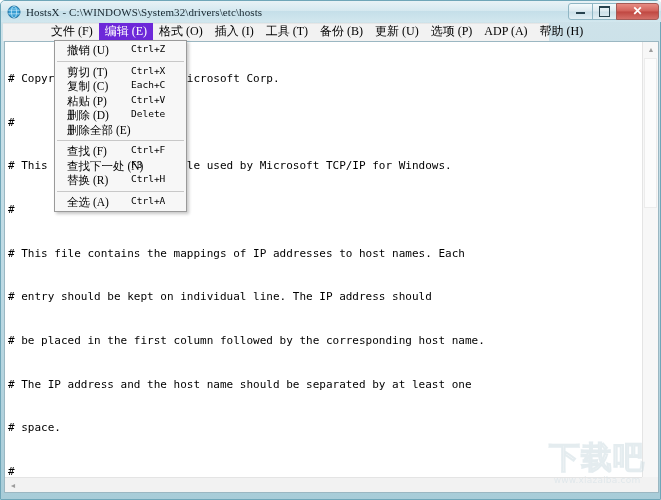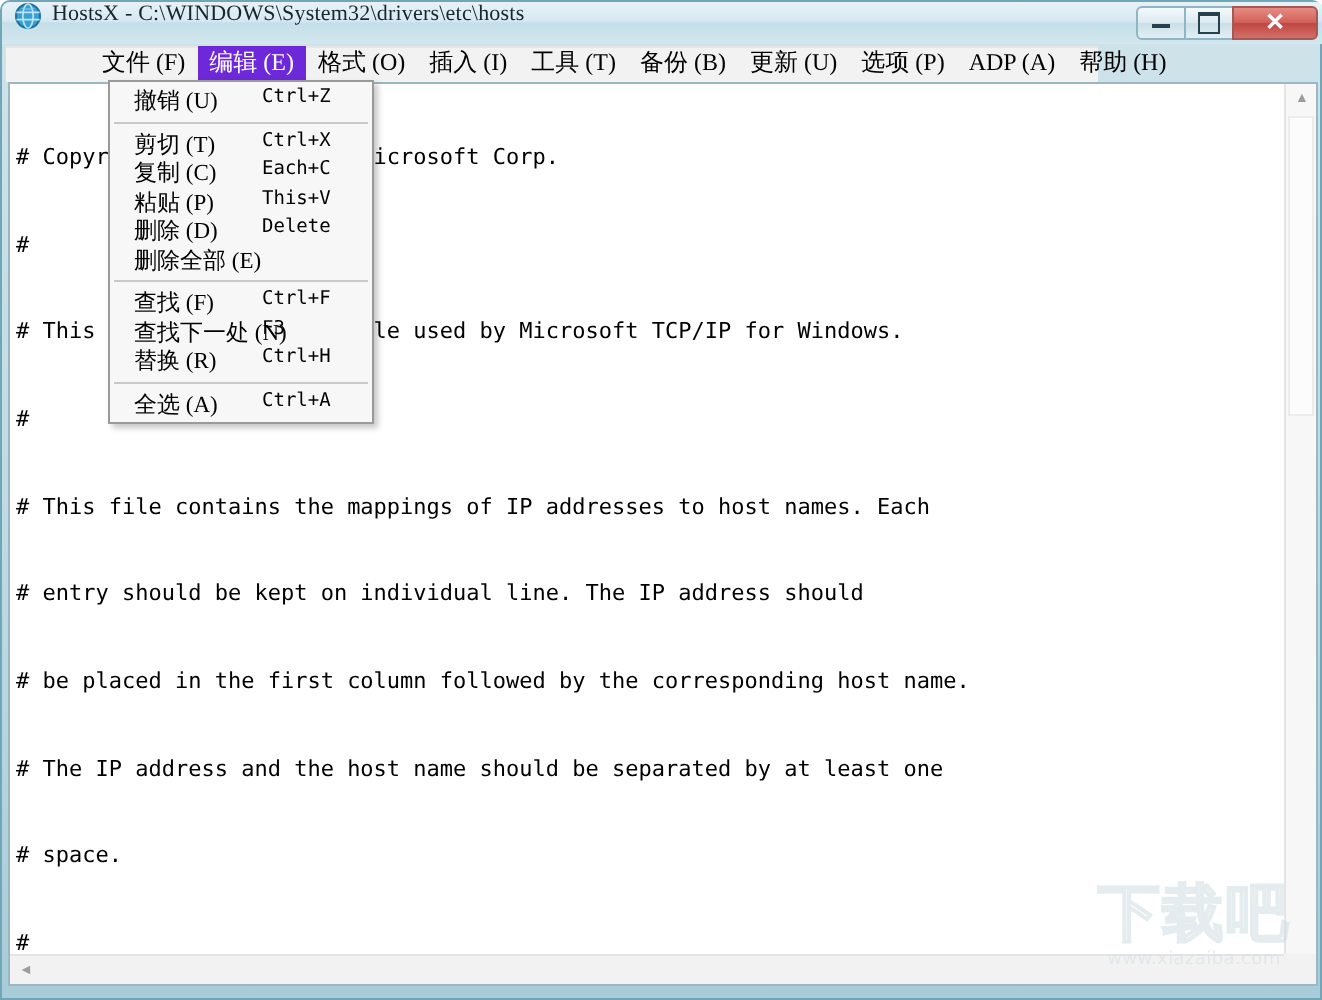--- a/index.html
+++ b/index.html
@@ -28,20 +28,21 @@
   }
 
   .titlebar {
     position: absolute;
     left: 0; top: 0;
     width: 661px; height: 21px;
     box-sizing: border-box;
     background: linear-gradient(to bottom, #e8f2f6 0%, #d6e9f0 45%, #c5dfe9 50%, #d2e7ee 100%);
     border-radius: 4px 4px 0 0;
     display: flex;
+    align-items: center;
   }
 
   .app-icon {
     width: 14px; height: 14px;
     margin-left: 6px; margin-right: 5px;
     flex: 0 0 auto;
     position: relative;
   }
 
   .title-text {
@@ -329,21 +330,21 @@
       <div class="dd-item">
         <span class="dd-label">剪切 (T)</span>
         <span class="dd-accel">Ctrl+X</span>
       </div>
       <div class="dd-item">
         <span class="dd-label">复制 (C)</span>
         <span class="dd-accel">Each+C</span>
       </div>
       <div class="dd-item">
         <span class="dd-label">粘贴 (P)</span>
-        <span class="dd-accel">This+V</span>
+        <span class="dd-accel">Ctrl+V</span>
       </div>
       <div class="dd-item">
         <span class="dd-label">删除 (D)</span>
         <span class="dd-accel">Delete</span>
       </div>
       <div class="dd-item">
         <span class="dd-label">删除全部 (E)</span>
         <span class="dd-accel"></span>
       </div>
 

